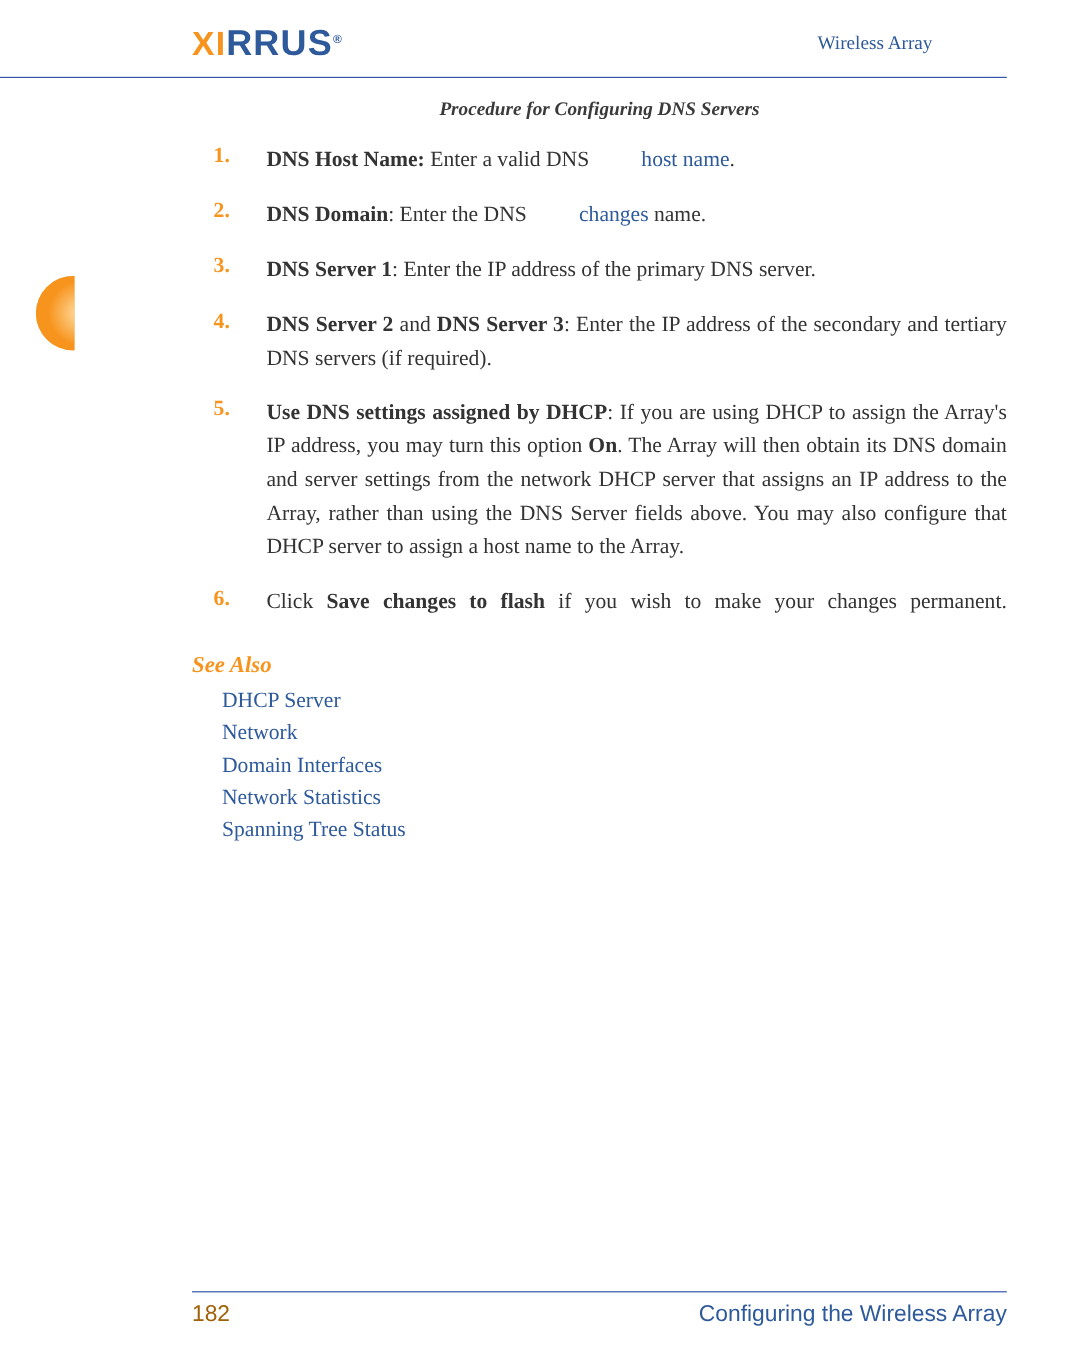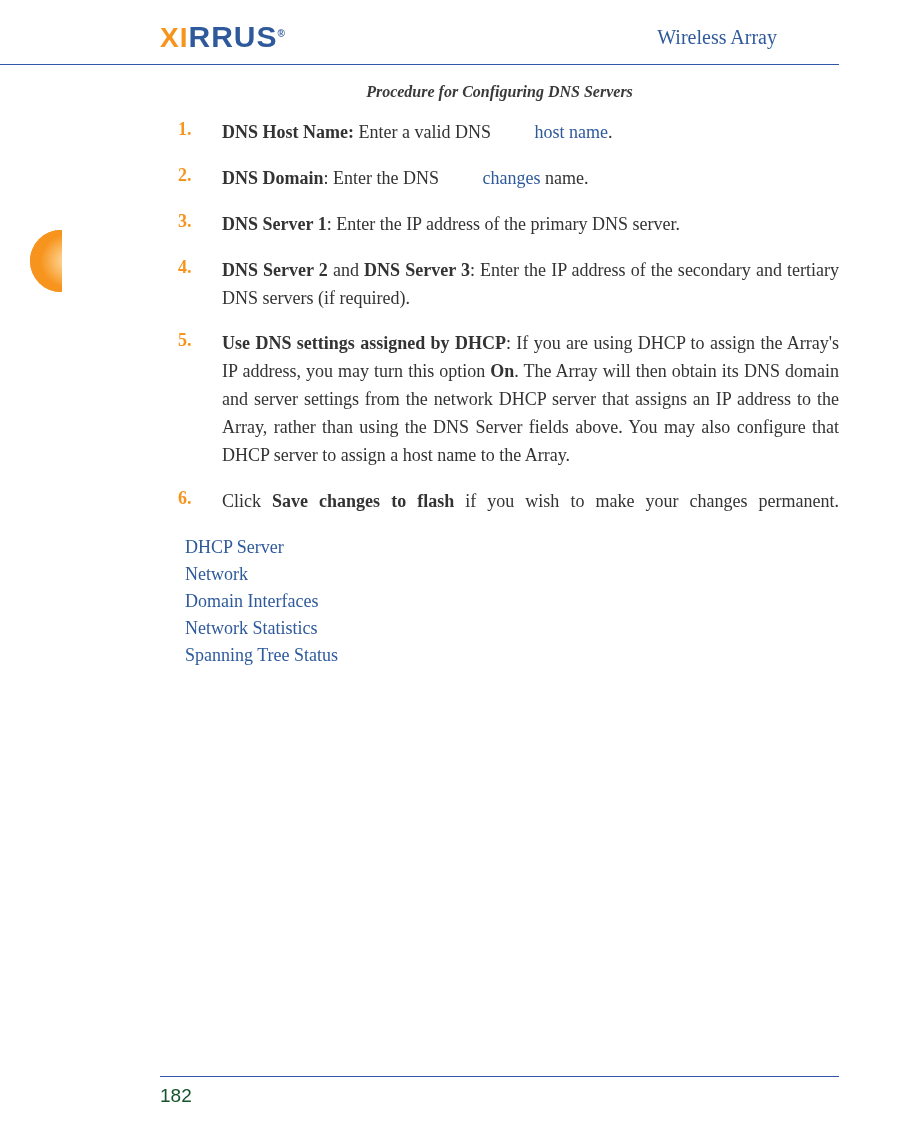--- a/index.html
+++ b/index.html
@@ -45,21 +45,21 @@
     }
     .logo-reg {
       color: #2e5a9c;
       font-size: 10px;
       vertical-align: top;
       position: relative;
       top: -10px;
     }
     .header-right {
       color: #2e5a9c;
-      font-size: 20px;
+      font-size: 16px;
     }
     .tab-marker {
       position: absolute;
       left: 0;
       top: 230px;
       width: 62px;
       height: 62px;
       overflow: hidden;
     }
     .tab-marker::before {
@@ -137,21 +137,21 @@
       right: 0;
       padding: 8px 62px 0 160px;
     }
     .footer-line {
       border-top: 1px solid #3355aa;
       display: flex;
       justify-content: space-between;
       padding-top: 8px;
     }
     .page-num {
-      color: #14532d;
+      color: #a16207;
       font-size: 19px;
       font-family: Arial, Helvetica, sans-serif;
     }
     .footer-title {
       color: #2e5a9c;
       font-size: 19px;
       font-family: Arial, Helvetica, sans-serif;
     }
     .justify-wide {
       text-align: justify;
@@ -219,27 +219,29 @@
       <span class="num">6.</span>
       <div class="step-body">
         <span class="justify-wide" style="display:inline-block; width: 100%;">
           <span>Click </span><span class="bold">Save changes to flash</span><span> if you wish to make your changes permanent.</span>
         </span>
       </div>
     </li>
 
   </ol>
 
+  <div class="see-also-heading">See Also</div>
   <div class="see-also-list">
     <div>DHCP Server</div>
     <div>Network</div>
     <div>Domain Interfaces</div>
     <div>Network Statistics</div>
     <div>Spanning Tree Status</div>
   </div>
 
 </div>
 
 <div class="footer">
   <div class="footer-line">
     <span class="page-num">182</span>
+    <span class="footer-title">Configuring the Wireless Array</span>
   </div>
 </div>
 
 </body></html>

